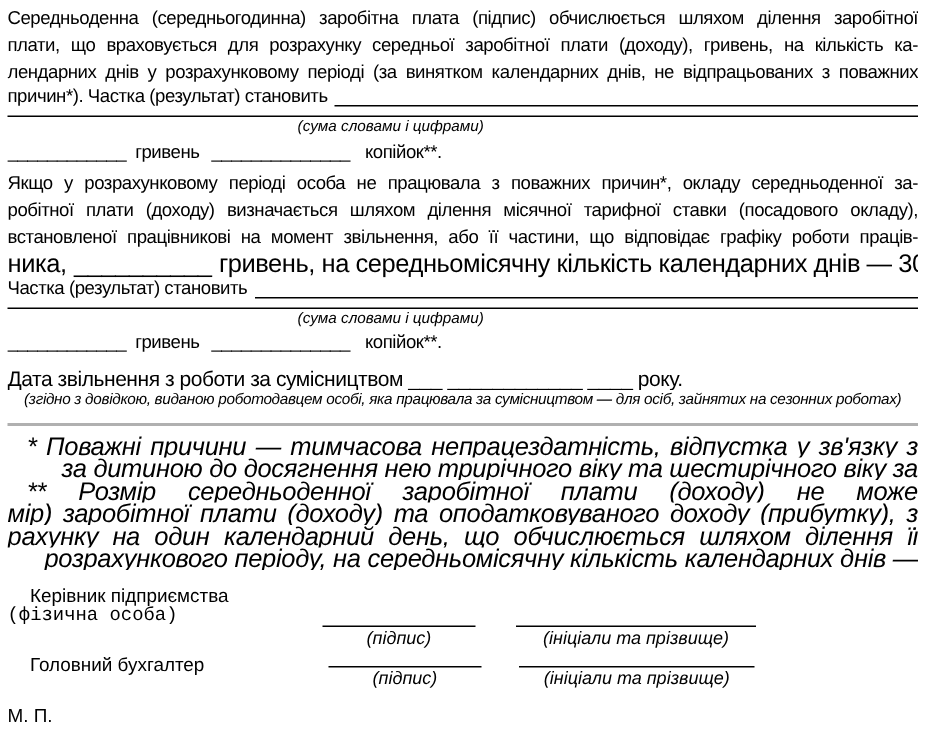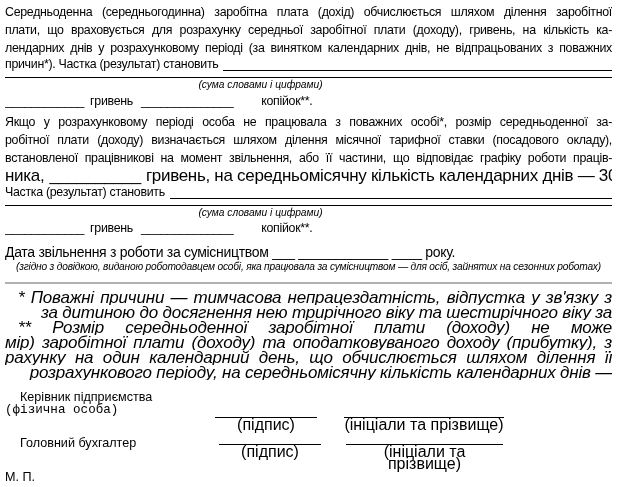--- a/index.html
+++ b/index.html
@@ -20,21 +20,21 @@
 
   
   .fullline { height:5px; border-bottom:1px solid #000; }
 
   .capline { height:13px; line-height:13px; font-size:10.2px; font-style:italic;
              text-align:center; transform:translateX(-48px); }
 
   .amountrow { height:17px; line-height:17px; font-size:12.4px;
                letter-spacing:-0.3px; white-space:nowrap; overflow:hidden; }
   .amountrow .lbl { margin:0 8px 0 6px; }
-  .amountrow .lbl2 { margin-left:28px; }
+  .amountrow .lbl2 { margin-left:10px; }
 
   .textline { height:18px; line-height:18px; font-size:17px;
               letter-spacing:-0.3px; white-space:nowrap; overflow:hidden; }
   .textline .mid { margin:0 5px; }
 
   .centerline { height:16px; line-height:16px; font-size:14px;
                 letter-spacing:-0.3px; margin-top:7px;
                 white-space:nowrap; overflow:hidden; }
   .noteline { height:13px; line-height:13px; font-size:10.2px; font-style:italic;
               letter-spacing:-0.2px; text-align:center; white-space:nowrap; overflow:hidden; }
@@ -46,49 +46,49 @@
             letter-spacing:-0.2px; text-align:justify; text-align-last:justify;
             overflow:hidden; }
   .fnline.indent { padding-left:13px; }
   .fnline.fnlast { text-align:right; text-align-last:left; }
 
   .sig { position:relative; margin-top:10px; height:95px; font-size:12.6px; }
   .sig .role { position:absolute; left:15px; height:15px; line-height:15px; }
   .sig .sub  { position:absolute; left:0; height:14px; line-height:14px;font-family:Liberation Mono, monospace; }
   .sigcell { position:absolute; }
   .sigcell .sline { height:13px; border-bottom:1px solid #000; }
-  .sigcell .scap { height:12px; line-height:12px; font-size:16px;
-                   text-align:center; margin-top:1px; }
+  .sigcell .scap { height:12px; line-height:12px; font-size:12px;
+                   font-style:italic; text-align:center; margin-top:1px; }
   .seal { position:absolute; left:0; top:80px; height:15px; line-height:15px; }
 
   .mt2{margin-top:2px;} .mt3{margin-top:3px;} .mt1{margin-top:1px;}
 </style>
 </head>
 <body>
 
 <div class="page">
 
   <div>
-    <div class="jline">Середньоденна (середньогодинна) заробітна плата (дохід) обчислюється шляхом ділення заробітної</div>
+    <div class="jline">Середньоденна (середньогодинна) заробітна плата (підпис) обчислюється шляхом ділення заробітної</div>
     <div class="jline">плати, що враховується для розрахунку середньої заробітної плати (доходу), гривень, на кількість ка-</div>
     <div class="jline">лендарних днів у розрахунковому періоді (за винятком календарних днів, не відпрацьованих з поважних</div>
     <div class="fillrow">
       <span class="filltext">причин*). Частка (результат) становить</span>
       <span class="fillline"></span>
     </div>
   </div>
 
   <div class="fullline"></div>
   <div class="capline">(сума словами і цифрами)</div>
   <div class="amountrow mt2">
     <span>____________</span><span class="lbl">гривень</span><span>______________</span><span class="lbl2">копійок**.</span>
   </div>
 
   <div class="mt3">
-    <div class="jline">Якщо у розрахунковому періоді особа не працювала з поважних особі*, розмір середньоденної за-</div>
+    <div class="jline">Якщо у розрахунковому періоді особа не працювала з поважних причин*, окладу середньоденної за-</div>
     <div class="jline">робітної плати (доходу) визначається шляхом ділення місячної тарифної ставки (посадового окладу),</div>
     <div class="jline">встановленої працівникові на момент звільнення, або її частини, що відповідає графіку роботи праців-</div>
     <div class="textline">
       <span>ника,</span><span class="mid">__________</span><span>гривень, на середньомісячну кількість календарних днів — 30,44.</span>
     </div>
     <div class="fillrow">
       <span class="filltext">Частка (результат) становить</span>
       <span class="fillline"></span>
     </div>
   </div>

